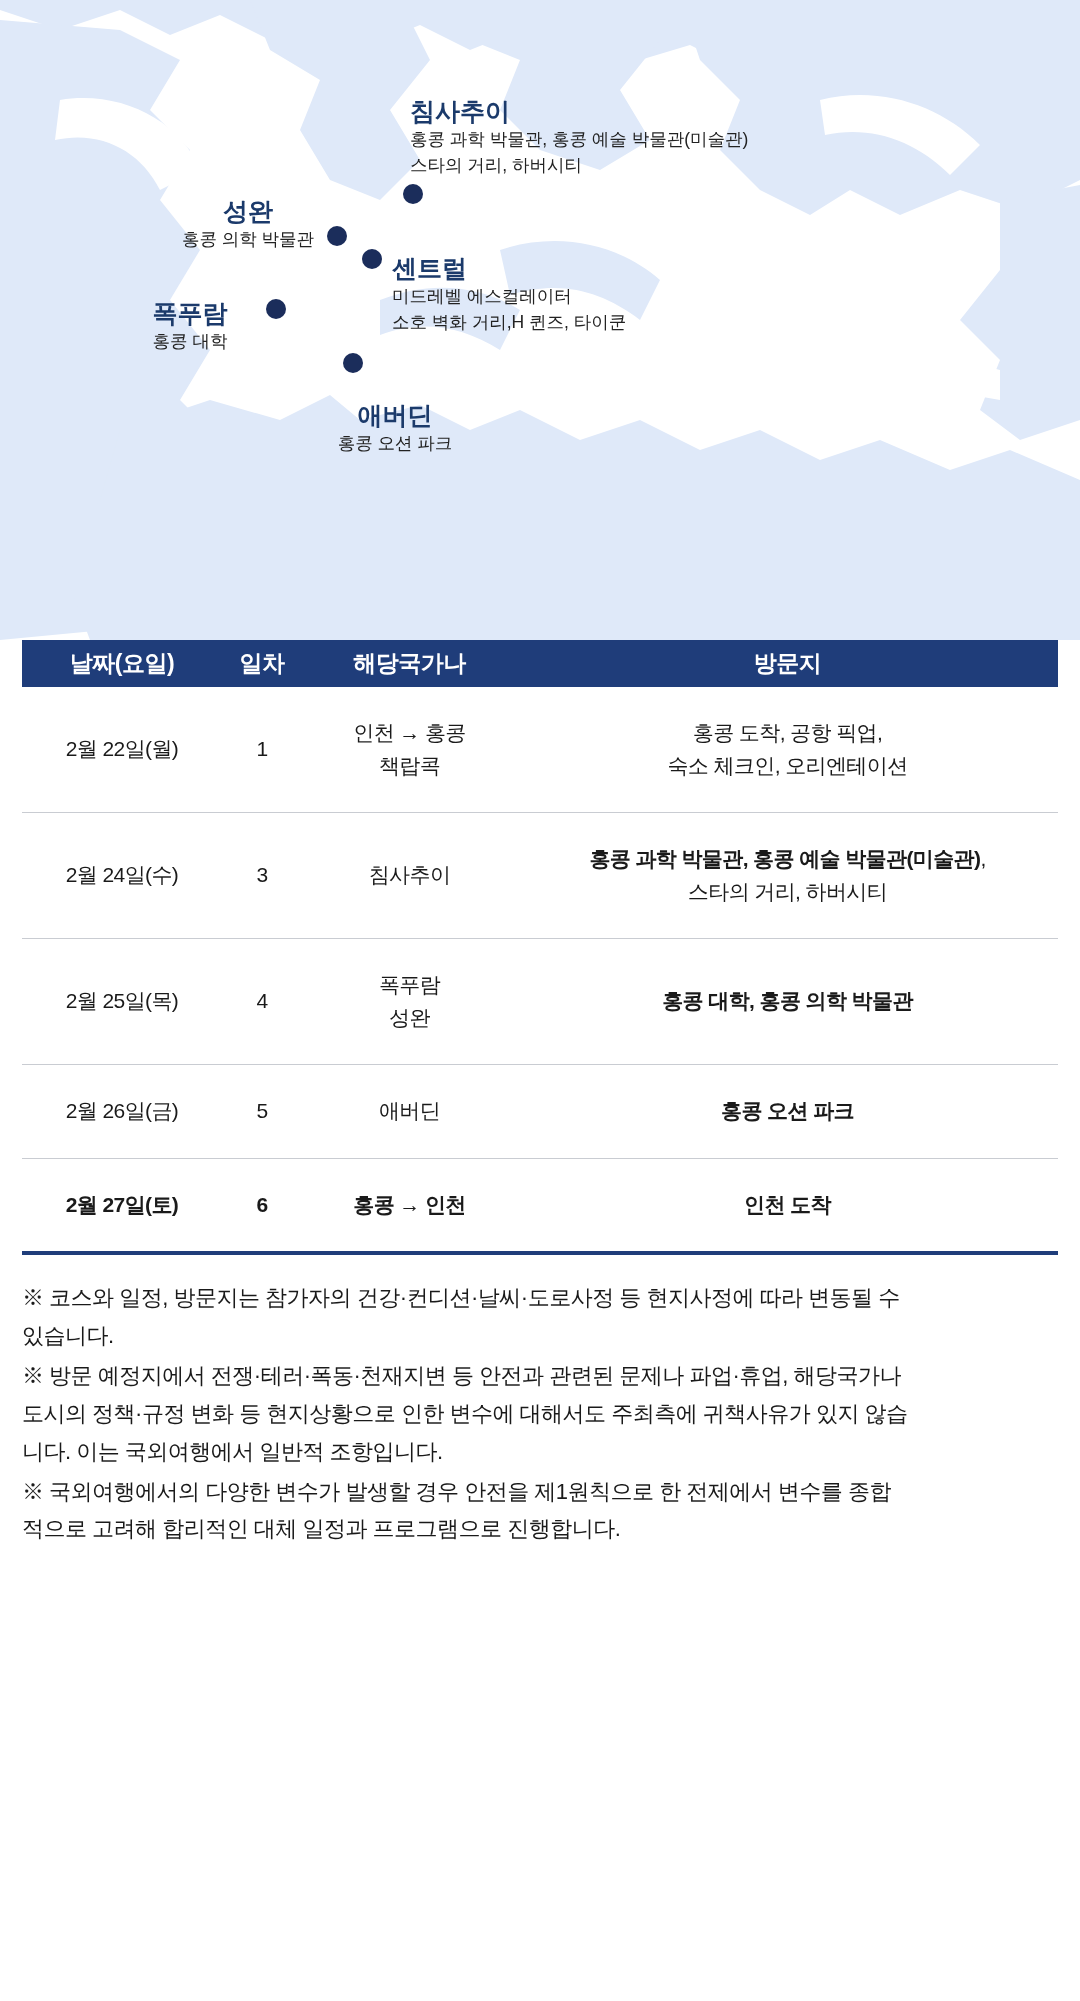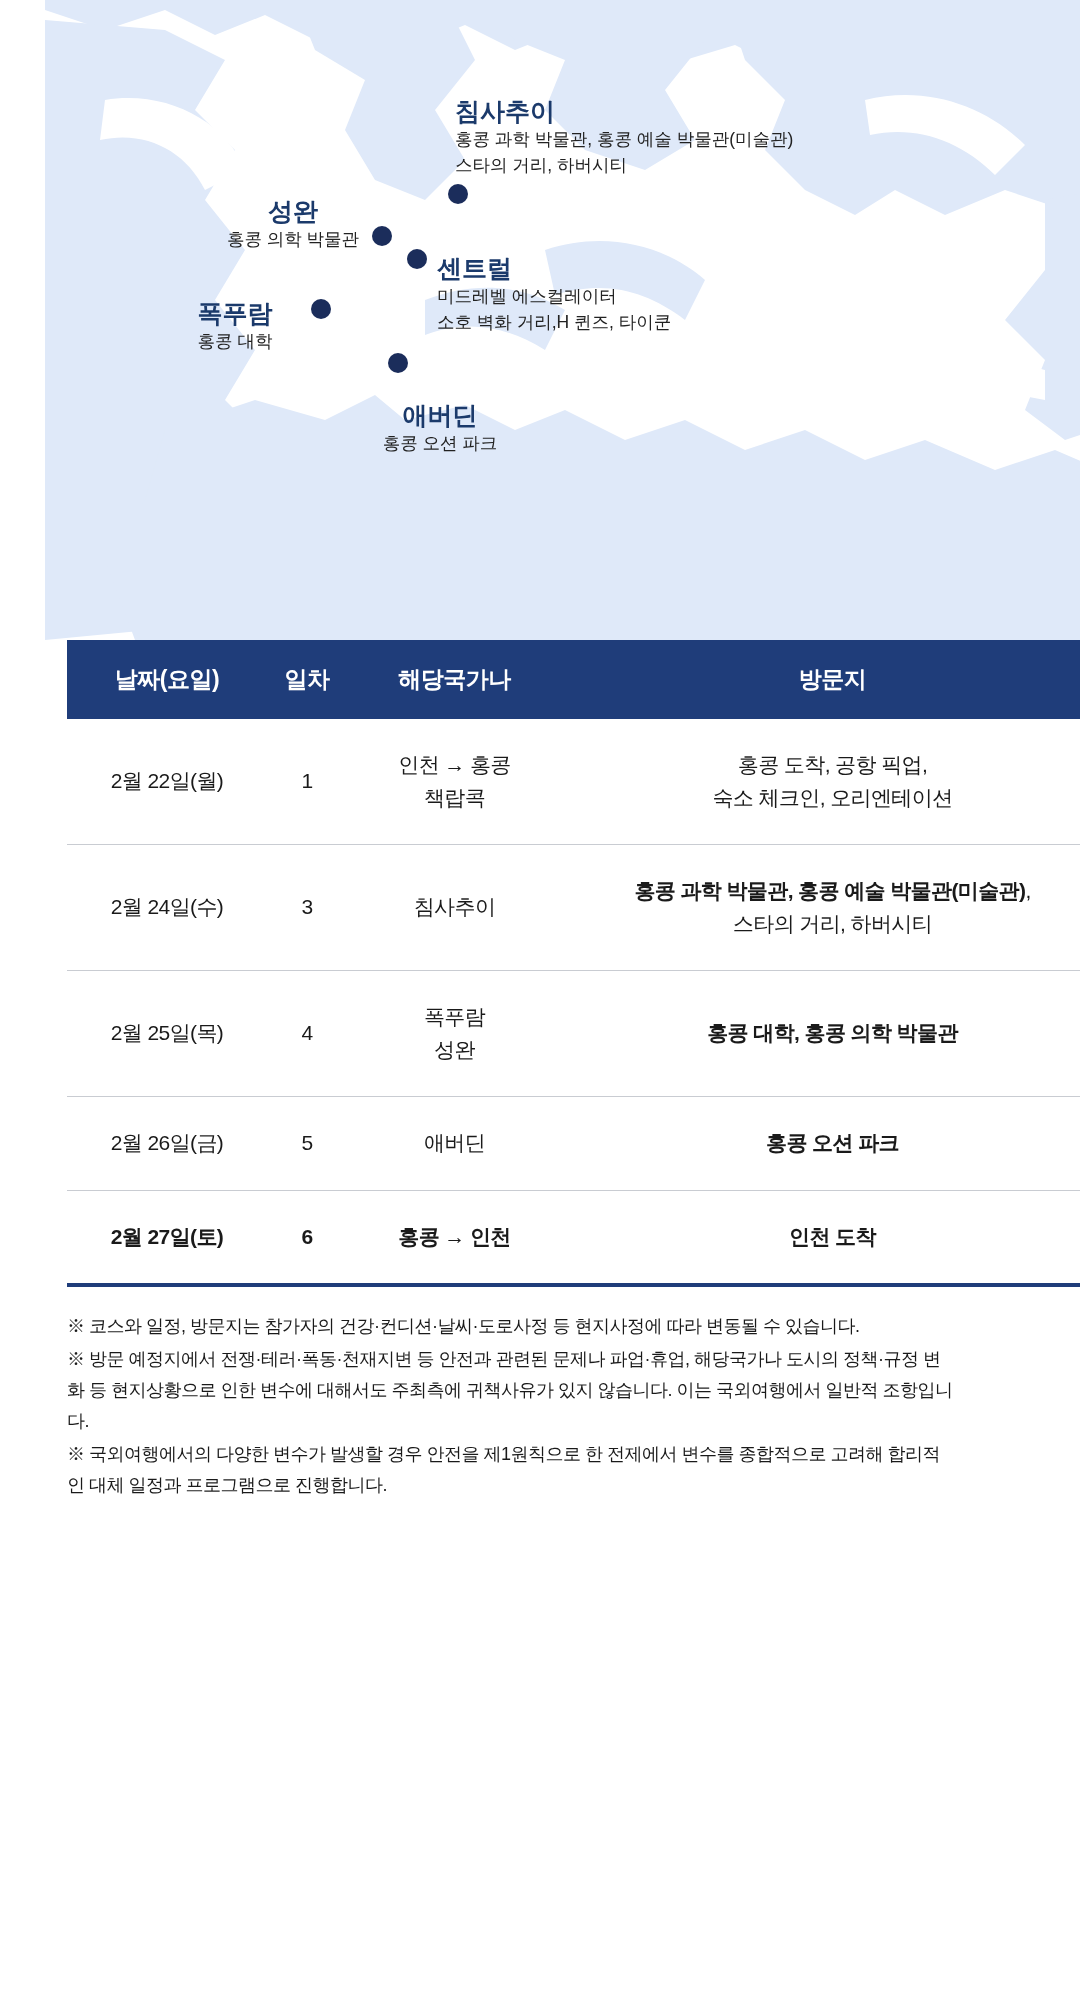--- a/index.html
+++ b/index.html
@@ -4,21 +4,21 @@
 <style>
   * { box-sizing: border-box; }
   html, body { margin:0; padding:0; }
   body {
     width: 1080px;
     min-height: 2001px;
     background: #ffffff;
     font-family: "Liberation Sans", sans-serif;
     color: #222;
   }
-  .page { width:933px; position:relative;margin-left:45px; }
+  .page { width:933px; position:relative; }
 
   
   .map-wrap {
     position: relative;
     width: 1080px;
     height: 640px;
     background: #ffffff;
     overflow: hidden;
   }
   .map-svg { position:absolute; left:0; top:0; width:1080px; height:640px; }
@@ -52,21 +52,21 @@
   table.sched {
     width: 1036px;
     border-collapse: collapse;
     table-layout: fixed;
   }
   table.sched thead th {
     background: #1f3d7a;
     color: #ffffff;
     font-size: 23px;
     font-weight: bold;
-    padding: 24px 0;
+    padding: 8px 0;
     text-align: center;
     letter-spacing: -0.5px;
   }
   table.sched tbody td {
     border-bottom: 1px solid #c9ccd2;
     padding: 30px 6px;
     text-align: center;
     font-size: 21px;
     line-height: 1.55;
     color: #1a1a1a;
@@ -80,21 +80,21 @@
   col.c-date { width: 200px; }
   col.c-day  { width: 80px; }
   col.c-area { width: 215px; }
   col.c-visit{ width: 541px; }
 
   td.visit b { font-weight: bold; }
 
   
   .notes {
     padding: 24px 22px 40px 22px;
-    font-size: 18px;
+    font-size: 22px;
     line-height: 1.72;
     color: #1a1a1a;
     letter-spacing: -0.5px;
   }
   .notes p { margin: 0 0 2px 0; }
   .notes b { font-weight: bold; }
 </style>
 </head>
 <body>
 

